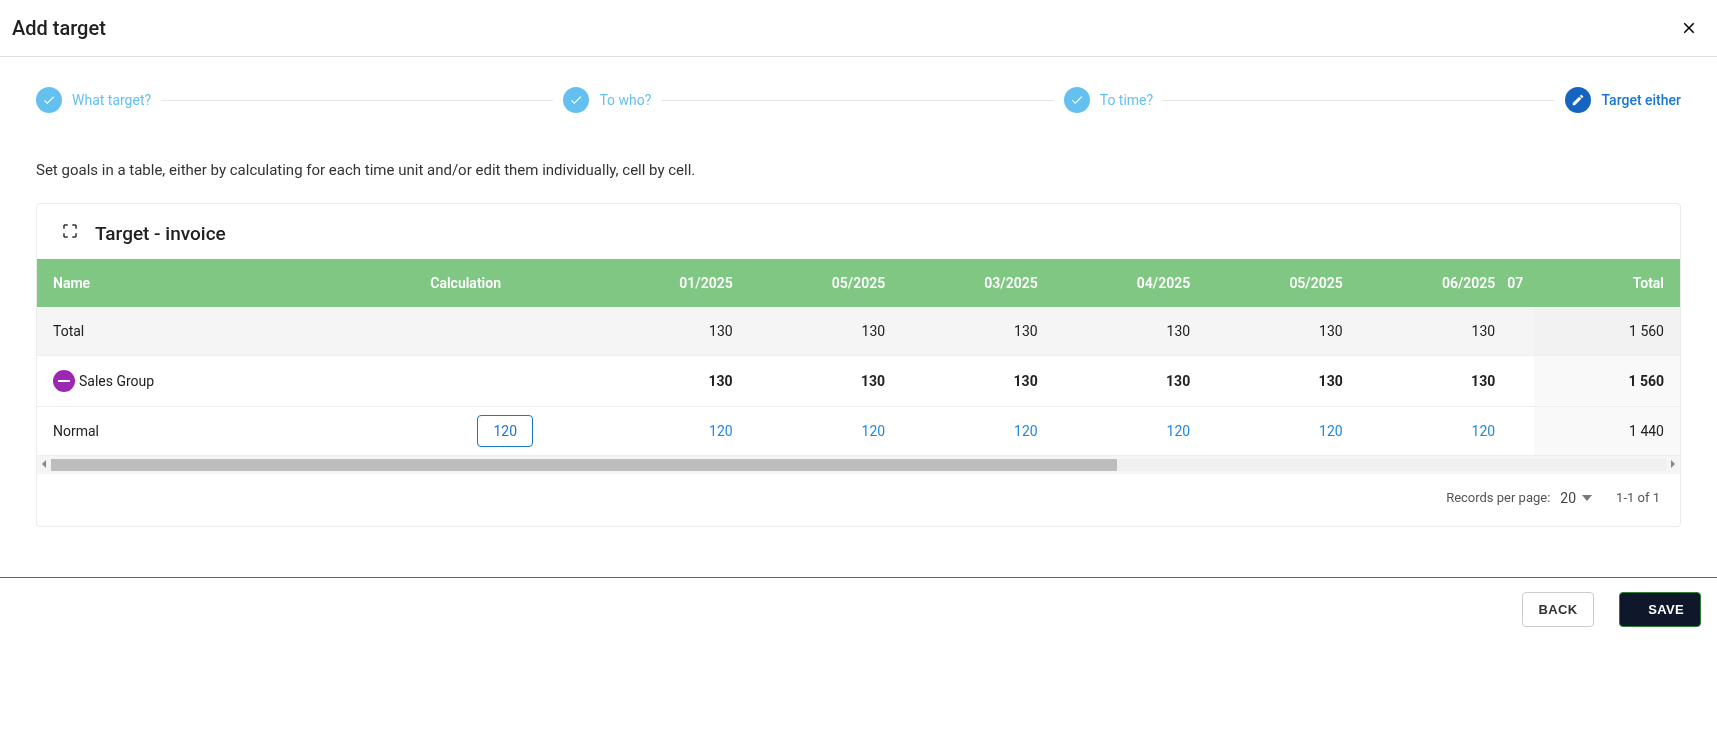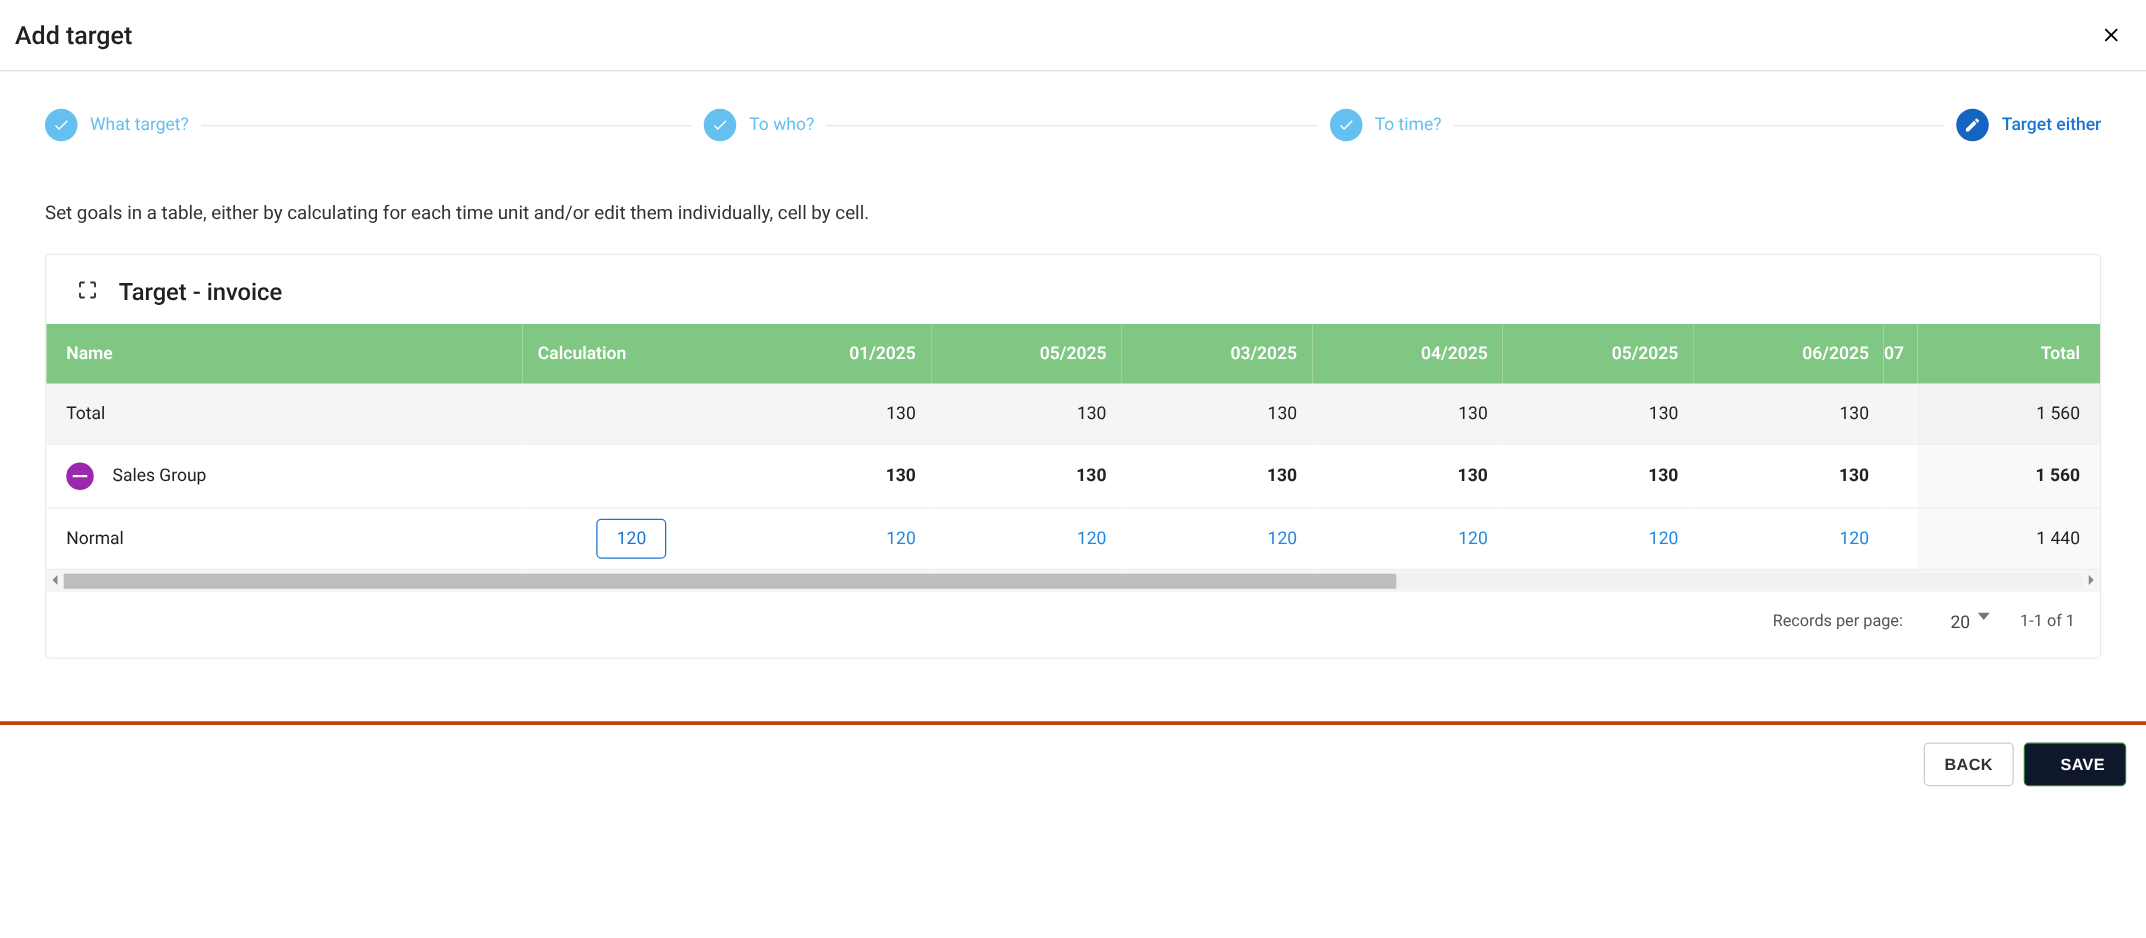--- a/index.html
+++ b/index.html
@@ -72,21 +72,20 @@
     color: #333;
     margin-bottom: 24px;
   }
 
   .card {
     border: 1px solid #ebebeb;
     border-radius: 4px;
   }
   .card-header {
     display: flex;
-    align-items: center;
     gap: 16px;
     padding: 18px 24px 14px;
   }
   .expand-icon svg { width: 18px; height: 18px; stroke: #333; fill: none; stroke-width: 2; }
   .card-title { font-size: 19px; font-weight: 500; }
 
   .table-wrap {
     overflow-x: auto;
     position: relative;
   }
@@ -121,21 +120,21 @@
   }
   tbody td.name-cell { text-align: left; padding-left: 16px; }
   tbody td.calc-cell { text-align: center; padding: 8px 12px;}
   tbody td.total-cell { padding-right: 16px; background: #f9f9f9; }
   tbody tr.total-row td.total-cell { background: #f2f2f2; }
   tbody tr.group-row td { font-weight: 700; }
 
   .group-name {
     display: flex;
     align-items: center;
-    gap: 15px;
+    gap: 4px;
     font-weight: 400;
   }
   .group-badge {
     width: 22px;
     height: 22px;
     border-radius: 50%;
     background: #9c27b0;
     display: flex;
     align-items: center;
     justify-content: center;
@@ -201,34 +200,34 @@
     font-size: 13px;
     color: #555;
   }
   .page-size {
     display: flex;
     align-items: center;
     gap: 10px;
   }
   .page-size-select {
     display: flex;
+    align-items: center;
     gap: 6px;
     color: #444;
     font-size: 14px;
     cursor: pointer;
-    margin-left: 28px;
   }
   .page-size-select svg { width: 10px; height: 6px; fill: #777; }
 
   .footer {
-    border-top: 3px solid #c2410c;
+    border-top: 1px solid #c2410c;
     padding: 14px 16px;
     display: flex;
     justify-content: flex-end;
-    gap: 8px;
+    gap: 25px;
     margin-top: 30px;
   }
   .btn {
     font-size: 13px;
     font-weight: 600;
     padding: 9px 16px;
     border-radius: 4px;
     cursor: pointer;
     letter-spacing: 0.3px;
   }

